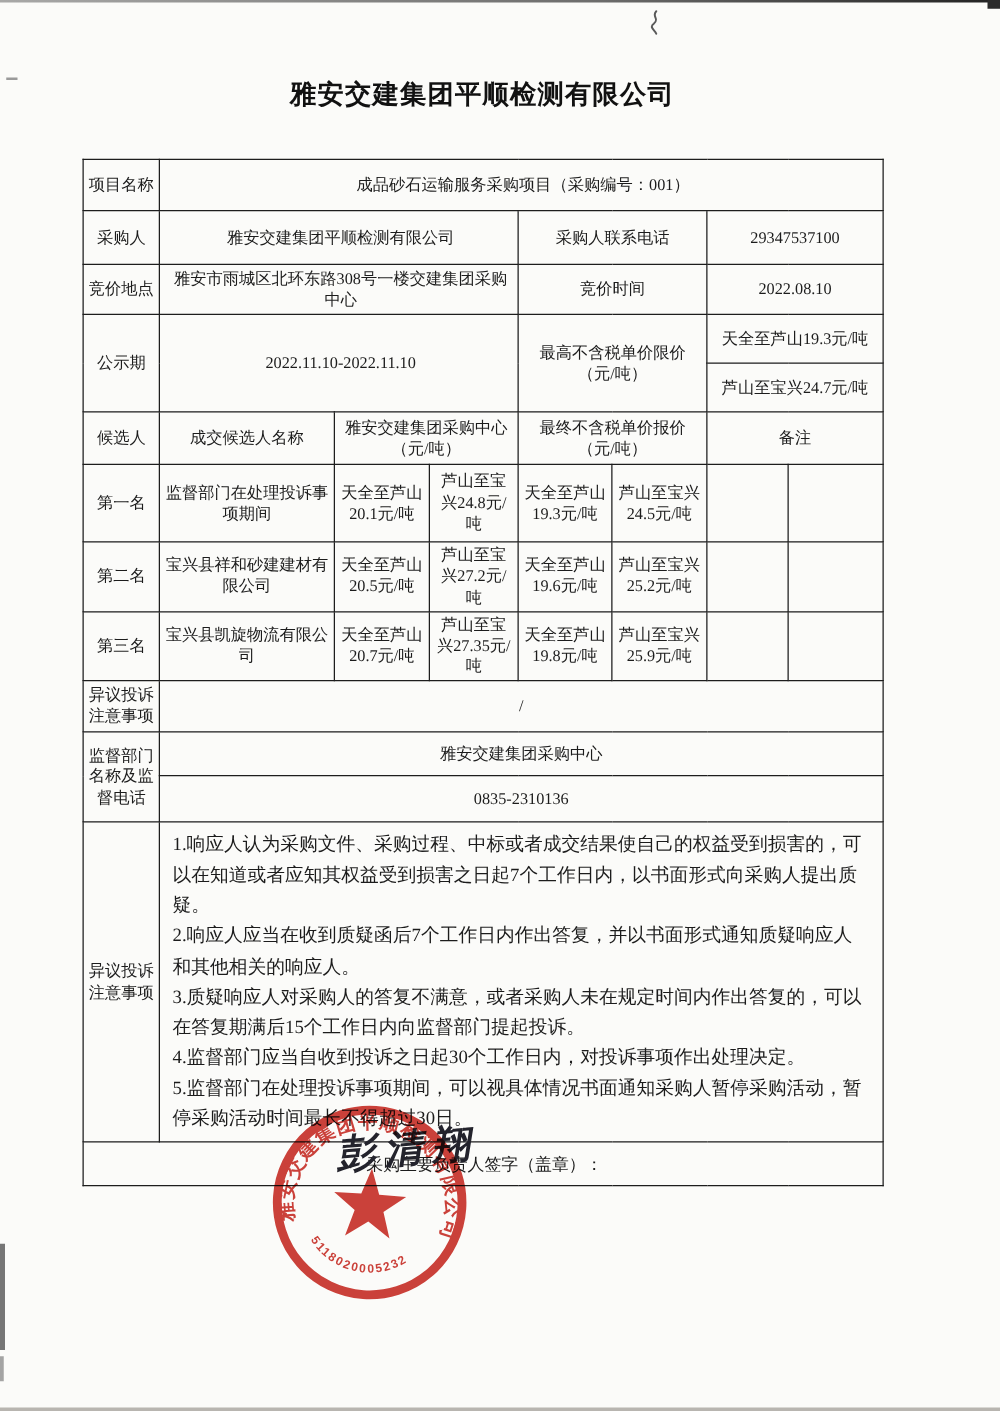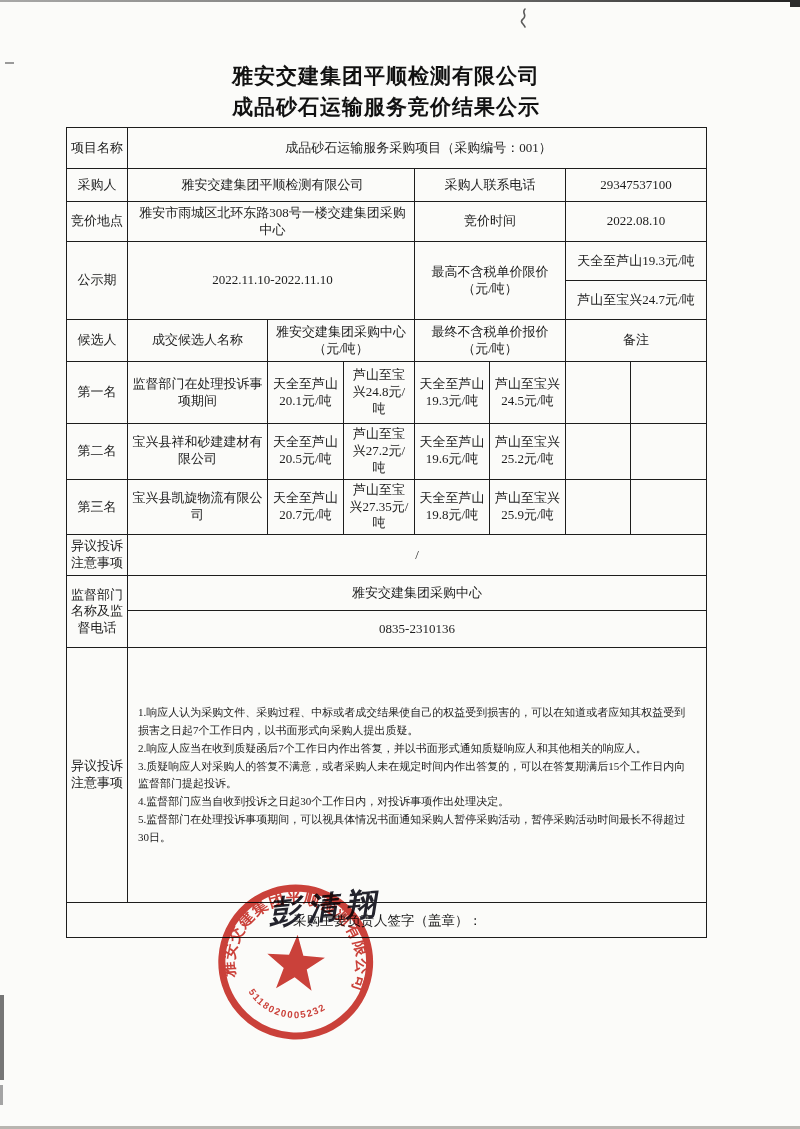--- a/index.html
+++ b/index.html
@@ -33,21 +33,21 @@
   }
   table.doc td{
     border:1.6px solid #1d1d1d;
     text-align:center;vertical-align:middle;
     font-size:13px;line-height:1.3;
     padding:2px 3px;overflow:hidden;
   }
   table.doc td.left{text-align:center;padding-left:6px;}
   table.doc td.notes{
     text-align:left;vertical-align:middle;
-    padding:6px 10px 6px 10px;font-size:11px;line-height:1.62;
+    padding:6px 10px 6px 10px;font-size:15px;line-height:1.62;
   }
   table.doc td.sign-cell{
     position:relative;text-align:center;padding-left:5px;
     font-size:13.5px;overflow:visible;
   }
   .sign-name{
     position:absolute;left:202px;top:-15px;
     font-size:31px;font-style:italic;font-weight:bold;
     color:#23232c;letter-spacing:7px;
     transform:rotate(-5deg);white-space:nowrap;
@@ -67,42 +67,41 @@
 <div class="edge-bottom"></div>
 <div class="edge-left-low"></div>
 <div class="edge-left-mid"></div>
 <div class="dash-left"></div>
 <svg class="squiggle" width="16" height="26" viewBox="0 0 16 26">
   <path d="M9,1 C5,5 12,7 7,11 C3,14 8,16 9,19" fill="none" stroke="#5a5a5a" stroke-width="1.6" stroke-linecap="round"></path>
 </svg>
 
 <div class="title-block">
   <div>雅安交建集团平顺检测有限公司</div>
-  <div>成品砂石运输服务竞价结果公示</div>
 </div>
 
 <table class="doc">
   <colgroup>
     <col style="width:61px">
       <col style="width:140px">
       <col style="width:76px">
       <col style="width:71px">
     <col style="width:75px">
       <col style="width:76px">
       <col style="width:65px">
       <col style="width:76px">
   </colgroup>
 
   <tbody>
       <tr style="height:41px">
     <td>项目名称</td>
     <td colspan="7" class="left">成品砂石运输服务采购项目（采购编号：001）</td>
   </tr>
 
-  <tr style="height:33px">
+  <tr style="height:43px">
     <td>采购人</td>
     <td colspan="3" class="left">雅安交建集团平顺检测有限公司</td>
     <td colspan="2">采购人联系电话</td>
     <td colspan="2">29347537100</td>
   </tr>
 
   <tr style="height:40px">
     <td>竞价地点</td>
     <td colspan="3" class="left">雅安市雨城区北环东路308号一楼交建集团采购中心</td>
     <td colspan="2">竞价时间</td>

